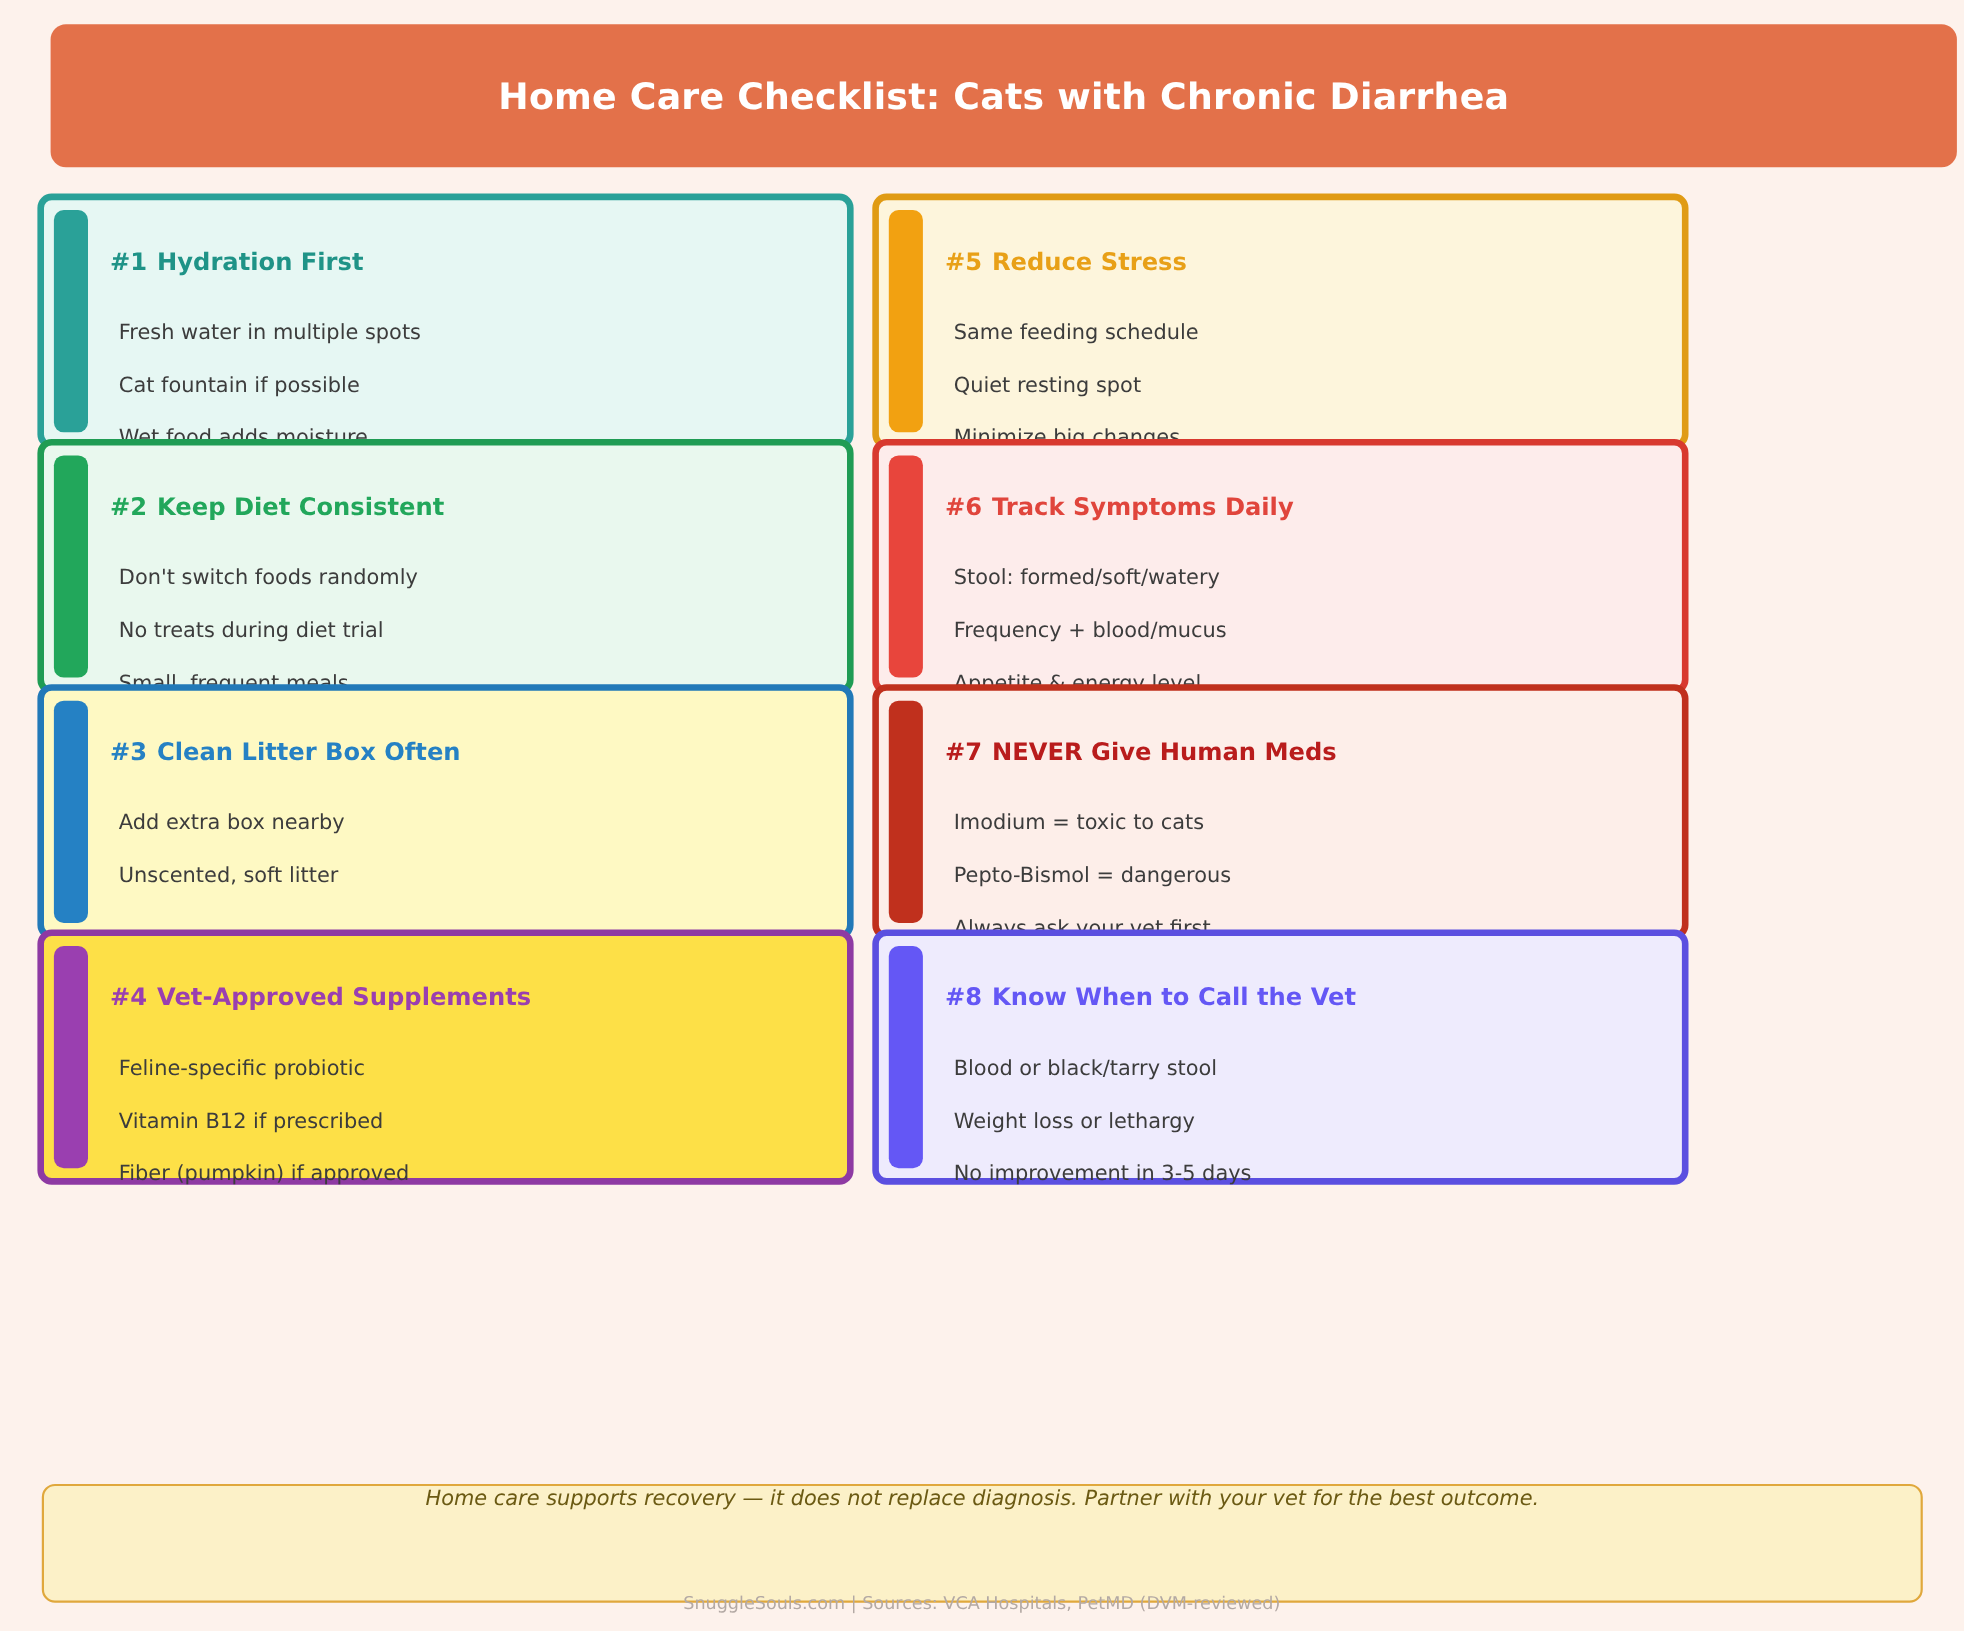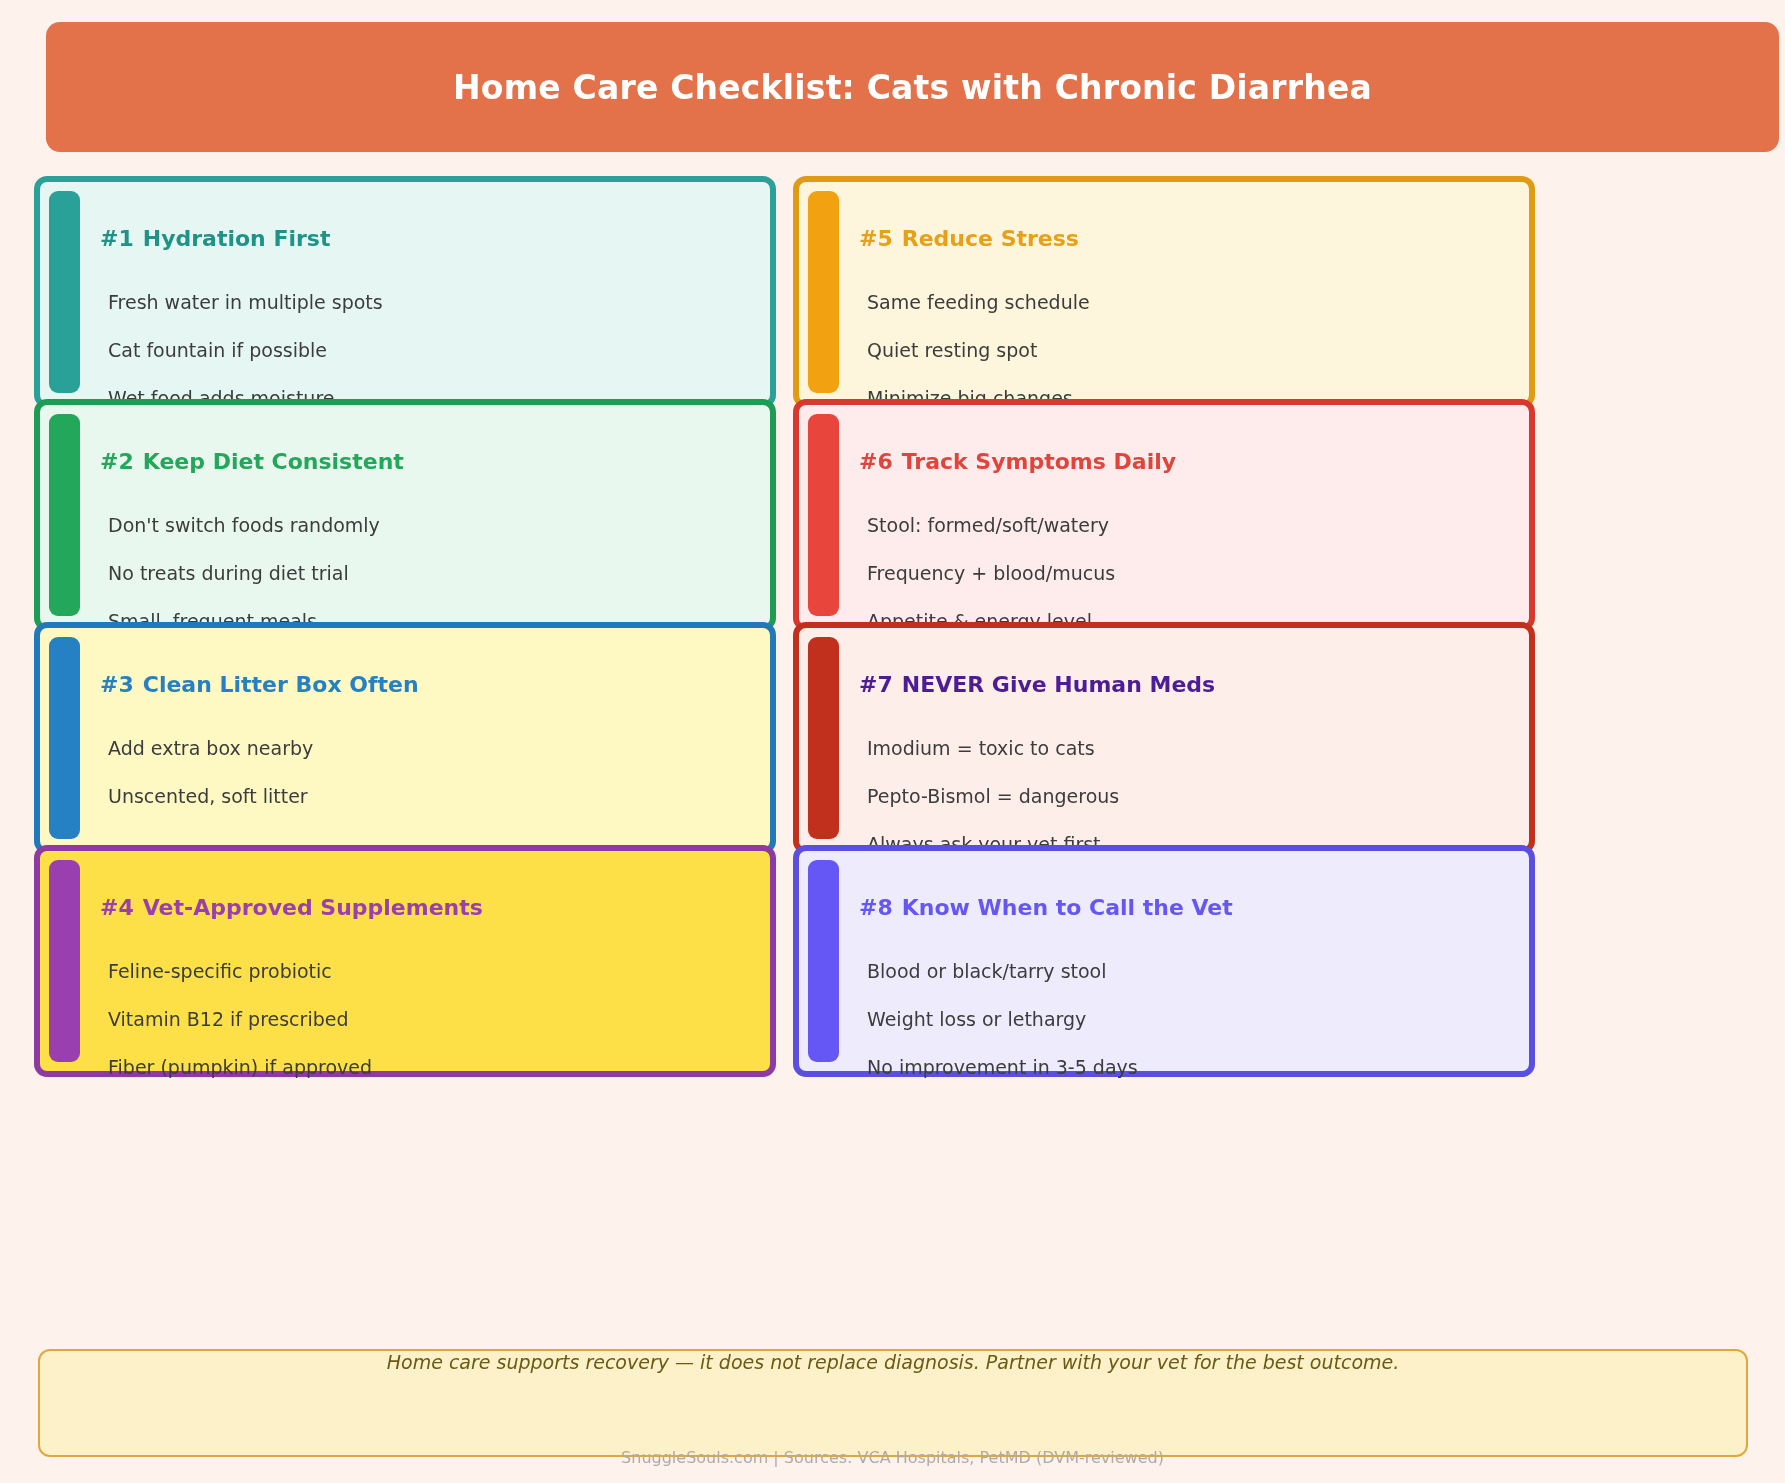--- a/index.html
+++ b/index.html
@@ -225,21 +225,21 @@
             <div class="bullets">
               <div class="bullet">Stool: formed/soft/watery</div>
               <div class="bullet">Frequency + blood/mucus</div>
               <div class="bullet">Appetite &amp; energy level</div>
             </div>
           </div>
         </div>
         <div class="card slot2" style="background: rgb(253, 238, 233); border-color: rgb(192, 48, 29);">
           <div class="card-accent" style="background: rgb(192, 48, 29);"></div>
           <div class="card-body">
-            <div class="card-title" style="color: #4c1d95;"><span class="num">#7</span><span>NEVER Give Human Meds</span></div>
+            <div class="card-title" style="color: #b91c1c;"><span class="num">#7</span><span>NEVER Give Human Meds</span></div>
             <div class="bullets">
               <div class="bullet">Imodium = toxic to cats</div>
               <div class="bullet">Pepto-Bismol = dangerous</div>
               <div class="bullet">Always ask your vet first</div>
             </div>
           </div>
         </div>
         <div class="card slot3" style="background: rgb(238, 235, 253); border-color: rgb(91, 79, 224);">
           <div class="card-accent" style="background: rgb(100, 87, 245);"></div>
           <div class="card-body">

